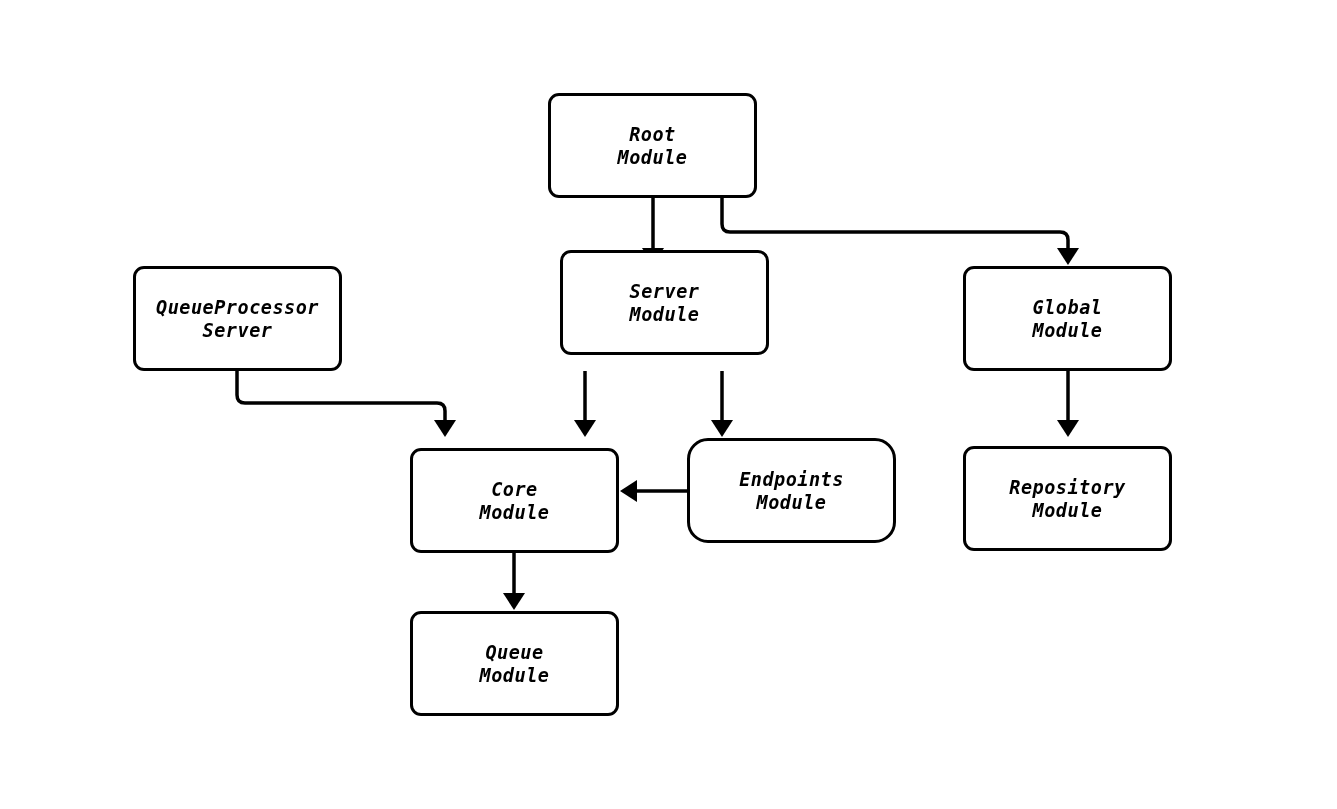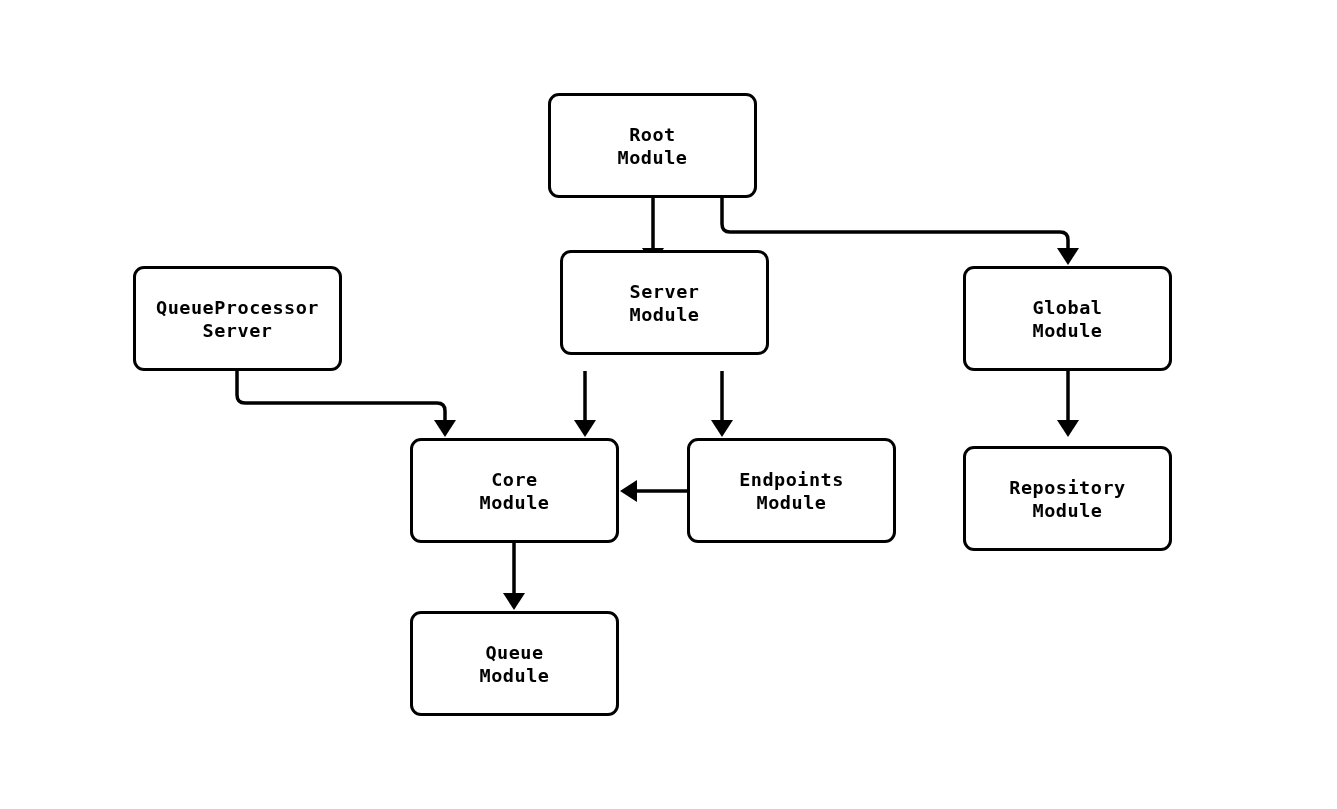--- a/index.html
+++ b/index.html
@@ -24,37 +24,38 @@
     position: absolute;
     width: 209px;
     height: 105px;
     box-sizing: border-box;
     background: #ffffff;
     border: 3.5px solid #000000;
     border-radius: 11px;
     display: flex;
     align-items: center;
     justify-content: center;
+    font-style: italic;
   }
   .node .label {
     font-size: 18.5px;
     font-weight: bold;
     line-height: 23px;
     color: #000000;
     text-align: center;
     white-space: pre-line;
     letter-spacing: 0.5px;
   }
   
   .n-root          { left: 548px;  top: 93px;  }
   .n-queueproc     { left: 133px;  top: 266px; }
   .n-server        { left: 548px;  top: 250px; margin-left: 12px; }
   .n-global        { left: 963px;  top: 266px; }
-  .n-core          { left: 410px;  top: 438px; }
-  .n-endpoints     { left: 687px;  top: 438px; }
+  .n-core          { left: 410px;  top: 448px; }
+  .n-endpoints     { left: 687px;  top: 438px; border-radius: 21px; }
   .n-repository    { left: 963px;  top: 438px; margin-top: 8px; }
   .n-queue         { left: 410px;  top: 611px; }
 </style>
 </head>
 <body>
 
 <div class="canvas">
 
   <svg class="edges" width="1337" height="809" viewBox="0 0 1337 809">
 

